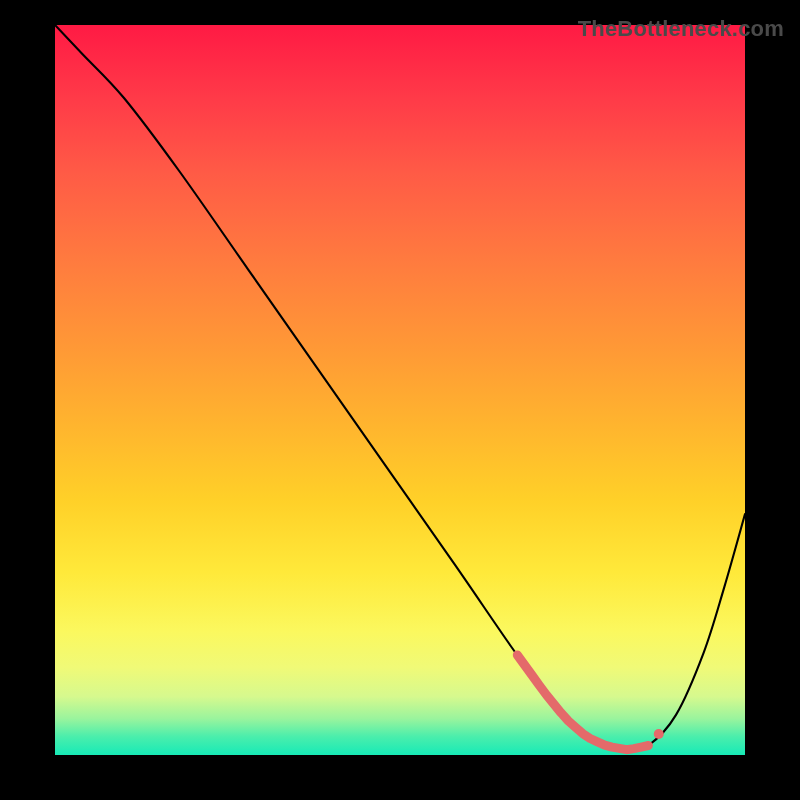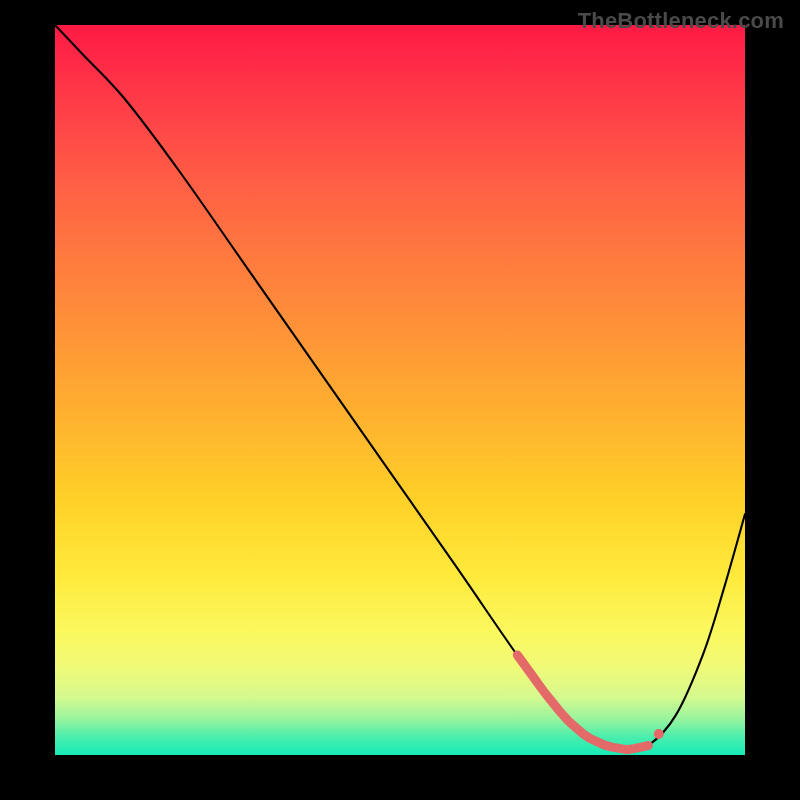--- a/index.html
+++ b/index.html
@@ -12,21 +12,21 @@
     background: #000000;
   }
   .container {
     position: relative;
     width: 800px;
     height: 800px;
     background: #000000;
   }
   .watermark {
     position: absolute;
-    top: 8px;
+    top: 16px;
     right: 16px;
     font-size: 22px;
     font-weight: 600;
     color: #4a4a4a;
     letter-spacing: 0.2px;
     z-index: 20;
   }
   .plot-area {
     position: absolute;
     left: 55px;

